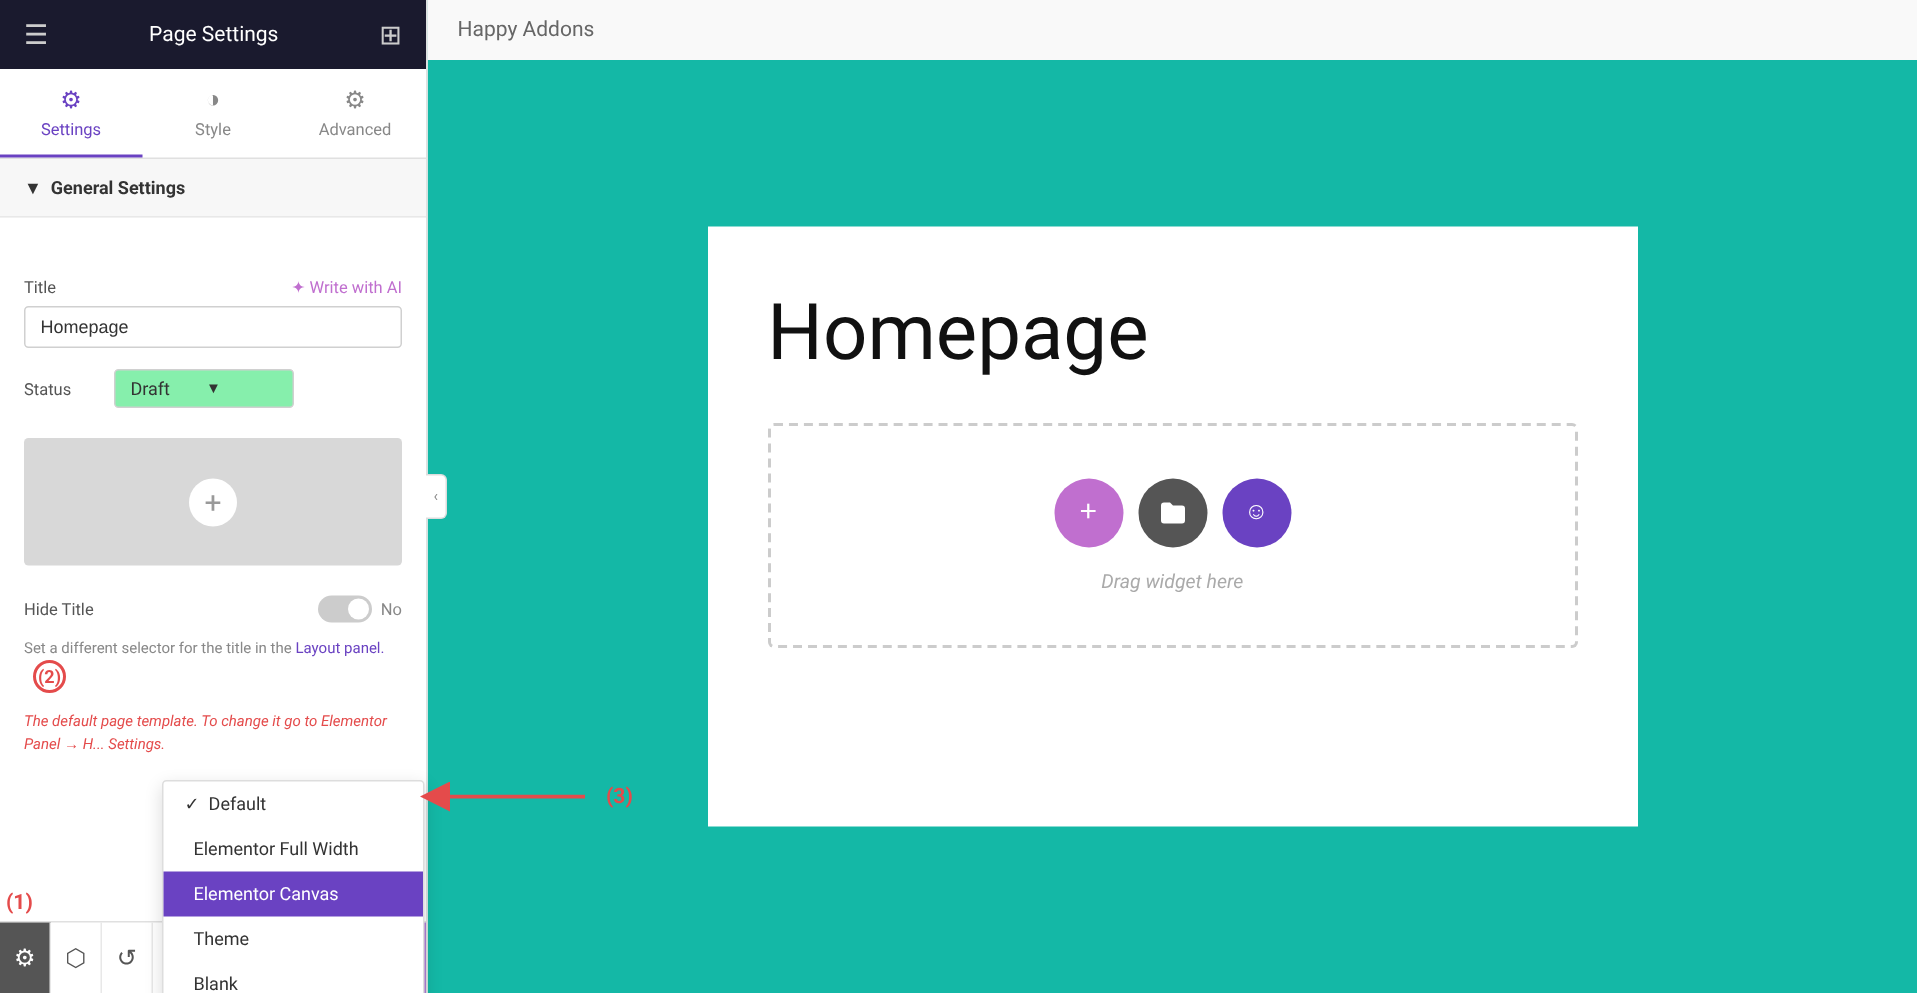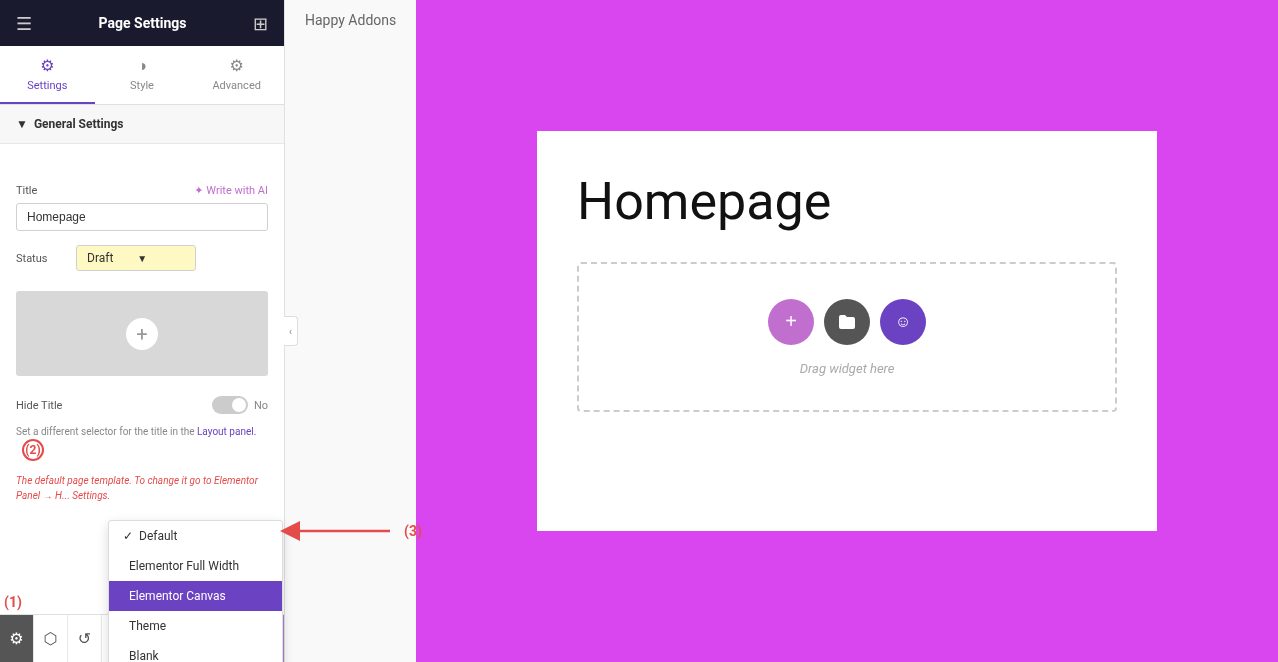--- a/index.html
+++ b/index.html
@@ -3,41 +3,41 @@
   <meta charset="utf-8">
   <style>
     * { box-sizing: border-box; margin: 0; padding: 0; }
     body { font-family: -apple-system, BlinkMacSystemFont, 'Segoe UI', Roboto, sans-serif; display: flex; height: 662px; overflow: hidden; background: #f0f0f0; }
 
     
     .left-panel { width: 285px; background: #fff; display: flex; flex-direction: column; border-right: 1px solid #e0e0e0; flex-shrink: 0; position: relative; z-index: 10; }
 
     
     .panel-header { background: #1a1a2e; color: #fff; display: flex; align-items: center; justify-content: space-between; padding: 0 16px; height: 46px; flex-shrink: 0; }
-    .panel-header-title { font-size: 14px; font-weight: 700; }
+    .panel-header-title { font-size: 14px; font-weight: 400; }
     .panel-header-icon { cursor: pointer; font-size: 18px; color: #ccc; }
 
     
     .panel-tabs { display: flex; border-bottom: 1px solid #e0e0e0; flex-shrink: 0; }
     .panel-tab { flex: 1; display: flex; flex-direction: column; align-items: center; justify-content: center; padding: 10px 4px; cursor: pointer; font-size: 11px; color: #888; gap: 4px; border-bottom: 2px solid transparent; }
     .panel-tab.active { color: #6a42c2; border-bottom: 2px solid #6a42c2; }
     .panel-tab-icon { font-size: 16px; }
 
     
     .panel-content { flex: 1; overflow-y: auto; padding: 0; }
 
     
     .section-header { display: flex; align-items: center; gap: 6px; padding: 12px 16px; font-size: 12px; font-weight: 700; color: #333; background: #f7f7f7; border-bottom: 1px solid #e8e8e8; cursor: pointer; }
 
     .form-group { padding: 10px 16px; }
     .form-label { font-size: 11px; color: #555; margin-bottom: 6px; display: flex; justify-content: space-between; align-items: center; margin-top: 30px; }
     .write-ai { color: #c06fcf; font-size: 11px; cursor: pointer; display: flex; align-items: center; gap: 3px; }
 
     .form-input { width: 100%; border: 1px solid #d0d0d0; border-radius: 3px; padding: 6px 10px; font-size: 12px; color: #333; outline: none; }
-    .form-select { border: 1px solid #d0d0d0; border-radius: 3px; padding: 5px 10px; font-size: 12px; color: #333; background: #fef9c3; cursor: pointer; display: flex; align-items: center; gap: 4px; min-width: 120px; }
+    .form-select { border: 1px solid #d0d0d0; border-radius: 3px; padding: 5px 10px; font-size: 12px; color: #333; background: #86efac; cursor: pointer; display: flex; align-items: center; gap: 4px; min-width: 120px; }
 
     .featured-image-label { display: flex; justify-content: space-between; align-items: center; font-size: 11px; color: #555; margin-bottom: 6px; }
     .featured-image-placeholder { width: 100%; height: 85px; background: #d8d8d8; border-radius: 3px; display: flex; align-items: center; justify-content: center; cursor: pointer; }
     .plus-circle { width: 32px; height: 32px; border-radius: 50%; background: #fff; display: flex; align-items: center; justify-content: center; font-size: 20px; color: #999; }
 
     .hide-title-row { display: flex; justify-content: space-between; align-items: center; padding: 10px 16px; }
     .toggle-wrap { display: flex; align-items: center; gap: 6px; font-size: 11px; color: #888; }
     .toggle { width: 36px; height: 18px; background: #ccc; border-radius: 9px; position: relative; cursor: pointer; }
     .toggle-knob { position: absolute; right: 2px; top: 2px; width: 14px; height: 14px; background: #fff; border-radius: 50%; }
 
@@ -63,21 +63,21 @@
     
     .bottom-toolbar { display: flex; align-items: center; height: 48px; background: #fff; border-top: 1px solid #e0e0e0; flex-shrink: 0; }
     .toolbar-icon { width: 40px; height: 48px; display: flex; align-items: center; justify-content: center; cursor: pointer; color: #555; font-size: 16px; border-right: 1px solid #e8e8e8; }
     .toolbar-icon.active { background: #555; color: #fff; }
     .publish-btn { margin-left: auto; background: #b07fd8; color: #fff; border: none; padding: 0 18px; height: 48px; font-size: 13px; font-weight: 600; cursor: pointer; display: flex; align-items: center; gap: 8px; }
 
     
     .collapse-btn { position: absolute; right: -14px; top: 50%; transform: translateY(-50%); width: 14px; height: 30px; background: #fff; border: 1px solid #ddd; border-left: none; border-radius: 0 4px 4px 0; display: flex; align-items: center; justify-content: center; cursor: pointer; z-index: 5; }
 
     
-    .right-canvas { flex: 1; background: #d946ef; display: flex; flex-direction: row; overflow: hidden; position: relative; }
+    .right-canvas { flex: 1; background: #14b8a6; display: flex; flex-direction: column; overflow: hidden; position: relative; }
     .canvas-header { padding: 12px 20px; font-size: 14px; color: #666; background: #f9f9f9; }
     .canvas-body { flex: 1; display: flex; align-items: center; justify-content: center; position: relative; }
     .canvas-page { background: #fff; width: 620px; min-height: 400px; display: flex; flex-direction: column; align-items: flex-start; padding: 40px 40px; }
     .canvas-page-title { font-size: 52px; font-weight: 400; color: #111; margin-bottom: 20px; }
     .canvas-drop-zone { border: 2px dashed #ccc; border-radius: 4px; width: 100%; min-height: 150px; display: flex; flex-direction: column; align-items: center; justify-content: center; gap: 16px; margin-top: 10px; }
     .canvas-drop-actions { display: flex; gap: 10px; align-items: center; }
     .action-btn { width: 46px; height: 46px; border-radius: 50%; display: flex; align-items: center; justify-content: center; cursor: pointer; font-size: 20px; color: #fff; border: none; }
     .action-btn.add { background: #c06fcf; }
     .action-btn.folder { background: #555; }
     .action-btn.happy { background: #6a42c2; }

